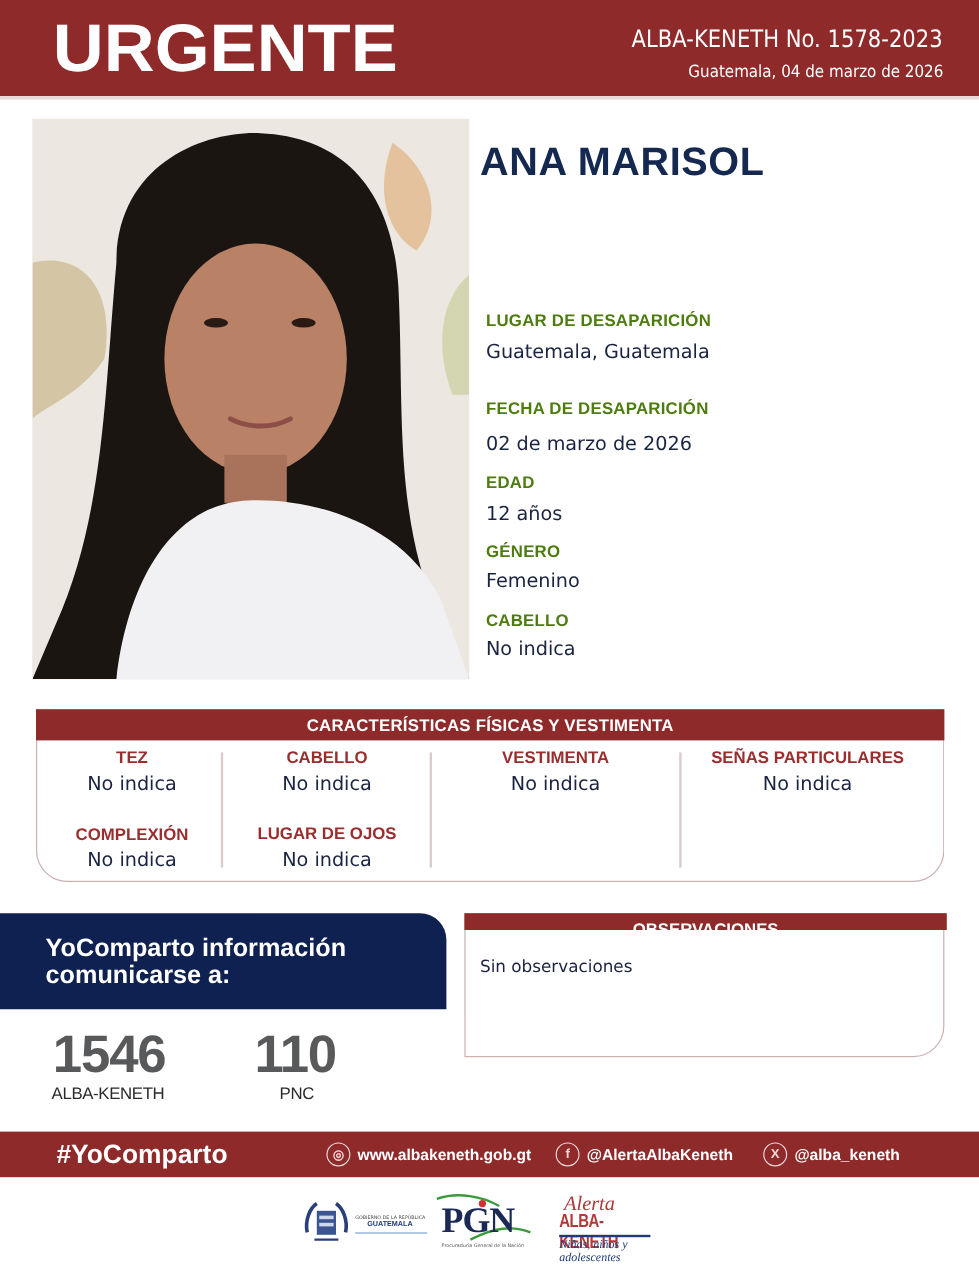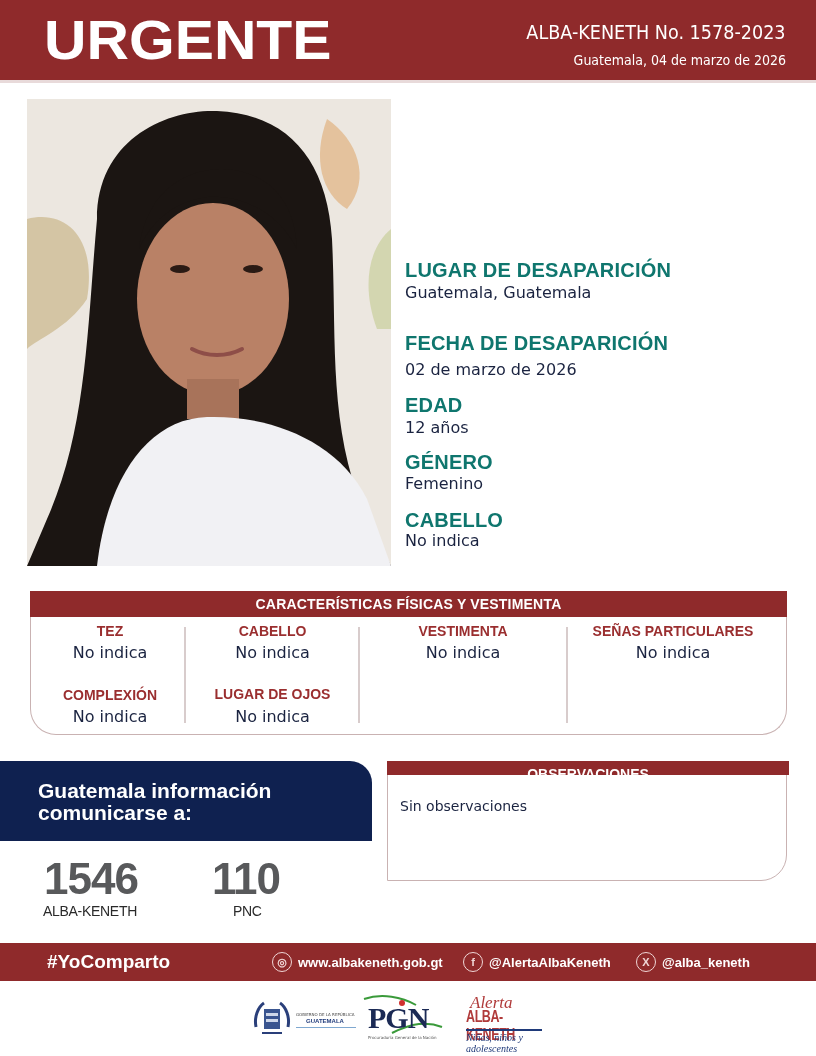--- a/index.html
+++ b/index.html
@@ -10,40 +10,40 @@
     .header-line { position: absolute; left: 0; top: 80px; width: 816px; height: 3px; background: #e8dada; }
     .urgente { position: absolute; left: 44px; top: 4px; font-family: "Liberation Sans", sans-serif; font-weight: 900; font-size: 56px; color: #ffffff; letter-spacing: 0px; line-height: 72px; transform: scaleX(1.05); transform-origin: left center; }
     .case-no { position: absolute; right: 30px; top: 18px; font-family: "DejaVu Sans", sans-serif; font-size: 20px; color: #ffffff; line-height: 28px; transform: scaleX(0.88); transform-origin: right center; }
     .case-date { position: absolute; right: 30px; top: 50px; font-family: "DejaVu Sans", sans-serif; font-size: 14px; color: #ffffff; line-height: 20px; transform: scaleX(0.9); transform-origin: right center; }
 
     .photo { position: absolute; left: 27px; top: 99px; width: 364px; height: 467px; overflow: hidden; background: #e9e4de; }
     .photo svg { width: 100%; height: 100%; display: block; }
 
     .name { position: absolute; left: 400px; top: 114px; width: 416px; font-family: "Liberation Sans", sans-serif; font-weight: 900; font-size: 33px; line-height: 42px; color: #142850; letter-spacing: 0.5px; }
 
-    .field-label { position: absolute; left: 405px; font-family: "Liberation Sans", sans-serif; font-weight: 900; font-size: 20px; color: #0f766e; letter-spacing: 0.2px; }
+    .field-label { position: absolute; left: 405px; font-family: "Liberation Sans", sans-serif; font-weight: 900; font-size: 14px; color: #4d7c0f; letter-spacing: 0.2px; }
     .field-value { position: absolute; left: 405px; font-family: "DejaVu Sans", sans-serif; font-size: 16px; color: #1a2340; }
 
     .char-box { position: absolute; left: 30px; top: 591px; width: 757px; height: 144px; border: 1px solid #c9b2b2; border-top: none; border-bottom-right-radius: 26px; border-bottom-left-radius: 26px; }
     .char-header { position: absolute; left: 30px; top: 591px; width: 757px; height: 26px; background: #8f2a2b; color: #ffffff; text-align: center; font-family: "Liberation Sans", sans-serif; font-weight: 700; font-size: 14px; line-height: 27px; letter-spacing: 0.2px; }
     .char-label { position: absolute; text-align: center; font-family: "Liberation Sans", sans-serif; font-weight: 900; font-size: 14px; color: #9a2e2f; }
     .char-value { position: absolute; text-align: center; font-family: "DejaVu Sans", sans-serif; font-size: 16px; color: #1a2340; }
     .char-divider { position: absolute; top: 627px; width: 2px; height: 96px; background: #d8cccc; }
 
     .contact-box { position: absolute; left: 0; top: 761px; width: 372px; height: 80px; background: #0f2150; border-top-right-radius: 22px; }
     .contact-text { position: absolute; left: 38px; top: 780px; font-family: "Liberation Sans", sans-serif; font-weight: 700; font-size: 21px; line-height: 22px; color: #ffffff; }
     .phone-num { position: absolute; top: 855px; font-family: "Liberation Sans", sans-serif; font-weight: 900; font-size: 44px; line-height: 48px; color: #58595b; letter-spacing: -1px; }
     .phone-label { position: absolute; top: 903px; font-family: "Liberation Sans", sans-serif; font-size: 14px; color: #2a2a2a; letter-spacing: -0.3px; }
 
     .obs-box { position: absolute; left: 387px; top: 761px; width: 400px; height: 120px; border: 1px solid #c9b2b2; border-bottom-right-radius: 26px; }
     .obs-header { position: absolute; left: 387px; top: 761px; width: 402px; height: 14px; background: #8f2a2b; color: #ffffff; text-align: center; font-family: "Liberation Sans", sans-serif; font-weight: 900; font-size: 14px; line-height: 26px; }
     .obs-text { position: absolute; left: 400px; top: 798px; font-family: "DejaVu Sans", sans-serif; font-size: 14px; color: #1a2340; }
 
     .footer-bar { position: absolute; left: 0; top: 943px; width: 816px; height: 38px; background: #8f2a2b; }
-    .hashtag { position: absolute; left: 47px; top: 948px; font-family: "Liberation Sans", sans-serif; font-weight: 900; font-size: 19px; line-height: 28px; color: #ffffff; }
+    .hashtag { position: absolute; left: 47px; top: 948px; font-family: "Liberation Sans", sans-serif; font-weight: 900; font-size: 22px; line-height: 28px; color: #ffffff; }
     .social { position: absolute; top: 950px; height: 24px; display: flex; align-items: center; gap: 6px; color: #ffffff; font-family: "Liberation Sans", sans-serif; font-weight: 700; font-size: 13px; }
     .social .ico { width: 20px; height: 20px; border: 1.5px solid #f0d6d6; border-radius: 50%; display: flex; align-items: center; justify-content: center; font-size: 11px; color: #f0d6d6; }
 
     .logos { position: absolute; top: 993px; height: 52px; }
     .logo-gob { left: 250px; width: 110px; }
     .logo-pgn { left: 362px; width: 82px; }
     .logo-alerta { left: 462px; width: 84px; }
     .logo-alerta .t1 { position: absolute; left: 8px; top: 0px; font-family: "Liberation Serif", serif; font-style: italic; font-size: 17px; color: #b03a3a; }
     .logo-alerta .t2 { position: absolute; left: 4px; top: 19px; font-family: "Liberation Sans", sans-serif; font-weight: 700; font-size: 12.5px; color: #b03a3a; letter-spacing: -0.4px; transform: scaleY(1.25); }
     .logo-alerta .bar { position: absolute; left: 4px; top: 36px; width: 76px; height: 2px; background: #1f3a7a; }
@@ -74,20 +74,21 @@
     <path d="M112 150 C120 90 160 70 196 70 C240 72 268 100 270 150 C250 110 210 95 180 98 C150 102 125 120 112 150Z" fill="#1b1512"></path>
     <ellipse cx="153" cy="170" rx="10" ry="4" fill="#2a1a14"></ellipse>
     <ellipse cx="226" cy="170" rx="10" ry="4" fill="#2a1a14"></ellipse>
     <path d="M165 250 C180 258 200 258 215 250" stroke="#8e4e48" stroke-width="4" fill="none" stroke-linecap="round"></path>
     <rect x="160" y="280" width="52" height="40" fill="#a8735a"></rect>
     <path d="M70 467 C80 380 120 320 180 318 C240 316 310 340 340 400 L364 467Z" fill="#f1f1f4"></path>
   </svg>
 </div>
 
 <div class="name">
+  <div>ANA MARISOL</div>
 </div>
 
 <div class="field-label" style="top:259px">LUGAR DE DESAPARICIÓN</div>
 <div class="field-value" style="top:283px">Guatemala, Guatemala</div>
 <div class="field-label" style="top:332px">FECHA DE DESAPARICIÓN</div>
 <div class="field-value" style="top:360px">02 de marzo de 2026</div>
 <div class="field-label" style="top:394px">EDAD</div>
 <div class="field-value" style="top:418px">12 años</div>
 <div class="field-label" style="top:451px">GÉNERO</div>
 <div class="field-value" style="top:474px">Femenino</div>
@@ -109,21 +110,21 @@
 <div class="char-value" style="left:30px;width:160px;top:707px">No indica</div>
 <div class="char-label" style="left:190px;width:165px;top:686px">LUGAR DE OJOS</div>
 <div class="char-value" style="left:190px;width:165px;top:707px">No indica</div>
 
 <div class="char-divider" style="left:184px"></div>
 <div class="char-divider" style="left:358px"></div>
 <div class="char-divider" style="left:566px"></div>
 
 <div class="contact-box"></div>
 <div class="contact-text">
-  <div>Guatemala información</div>
+  <div>YoComparto información</div>
   <div>comunicarse a:</div>
 </div>
 <div class="phone-num" style="left:44px">1546</div>
 <div class="phone-label" style="left:43px">ALBA-KENETH</div>
 <div class="phone-num" style="left:212px">110</div>
 <div class="phone-label" style="left:233px">PNC</div>
 
 <div class="obs-box"></div>
 <div class="obs-header">OBSERVACIONES</div>
 <div class="obs-text">Sin observaciones</div>

